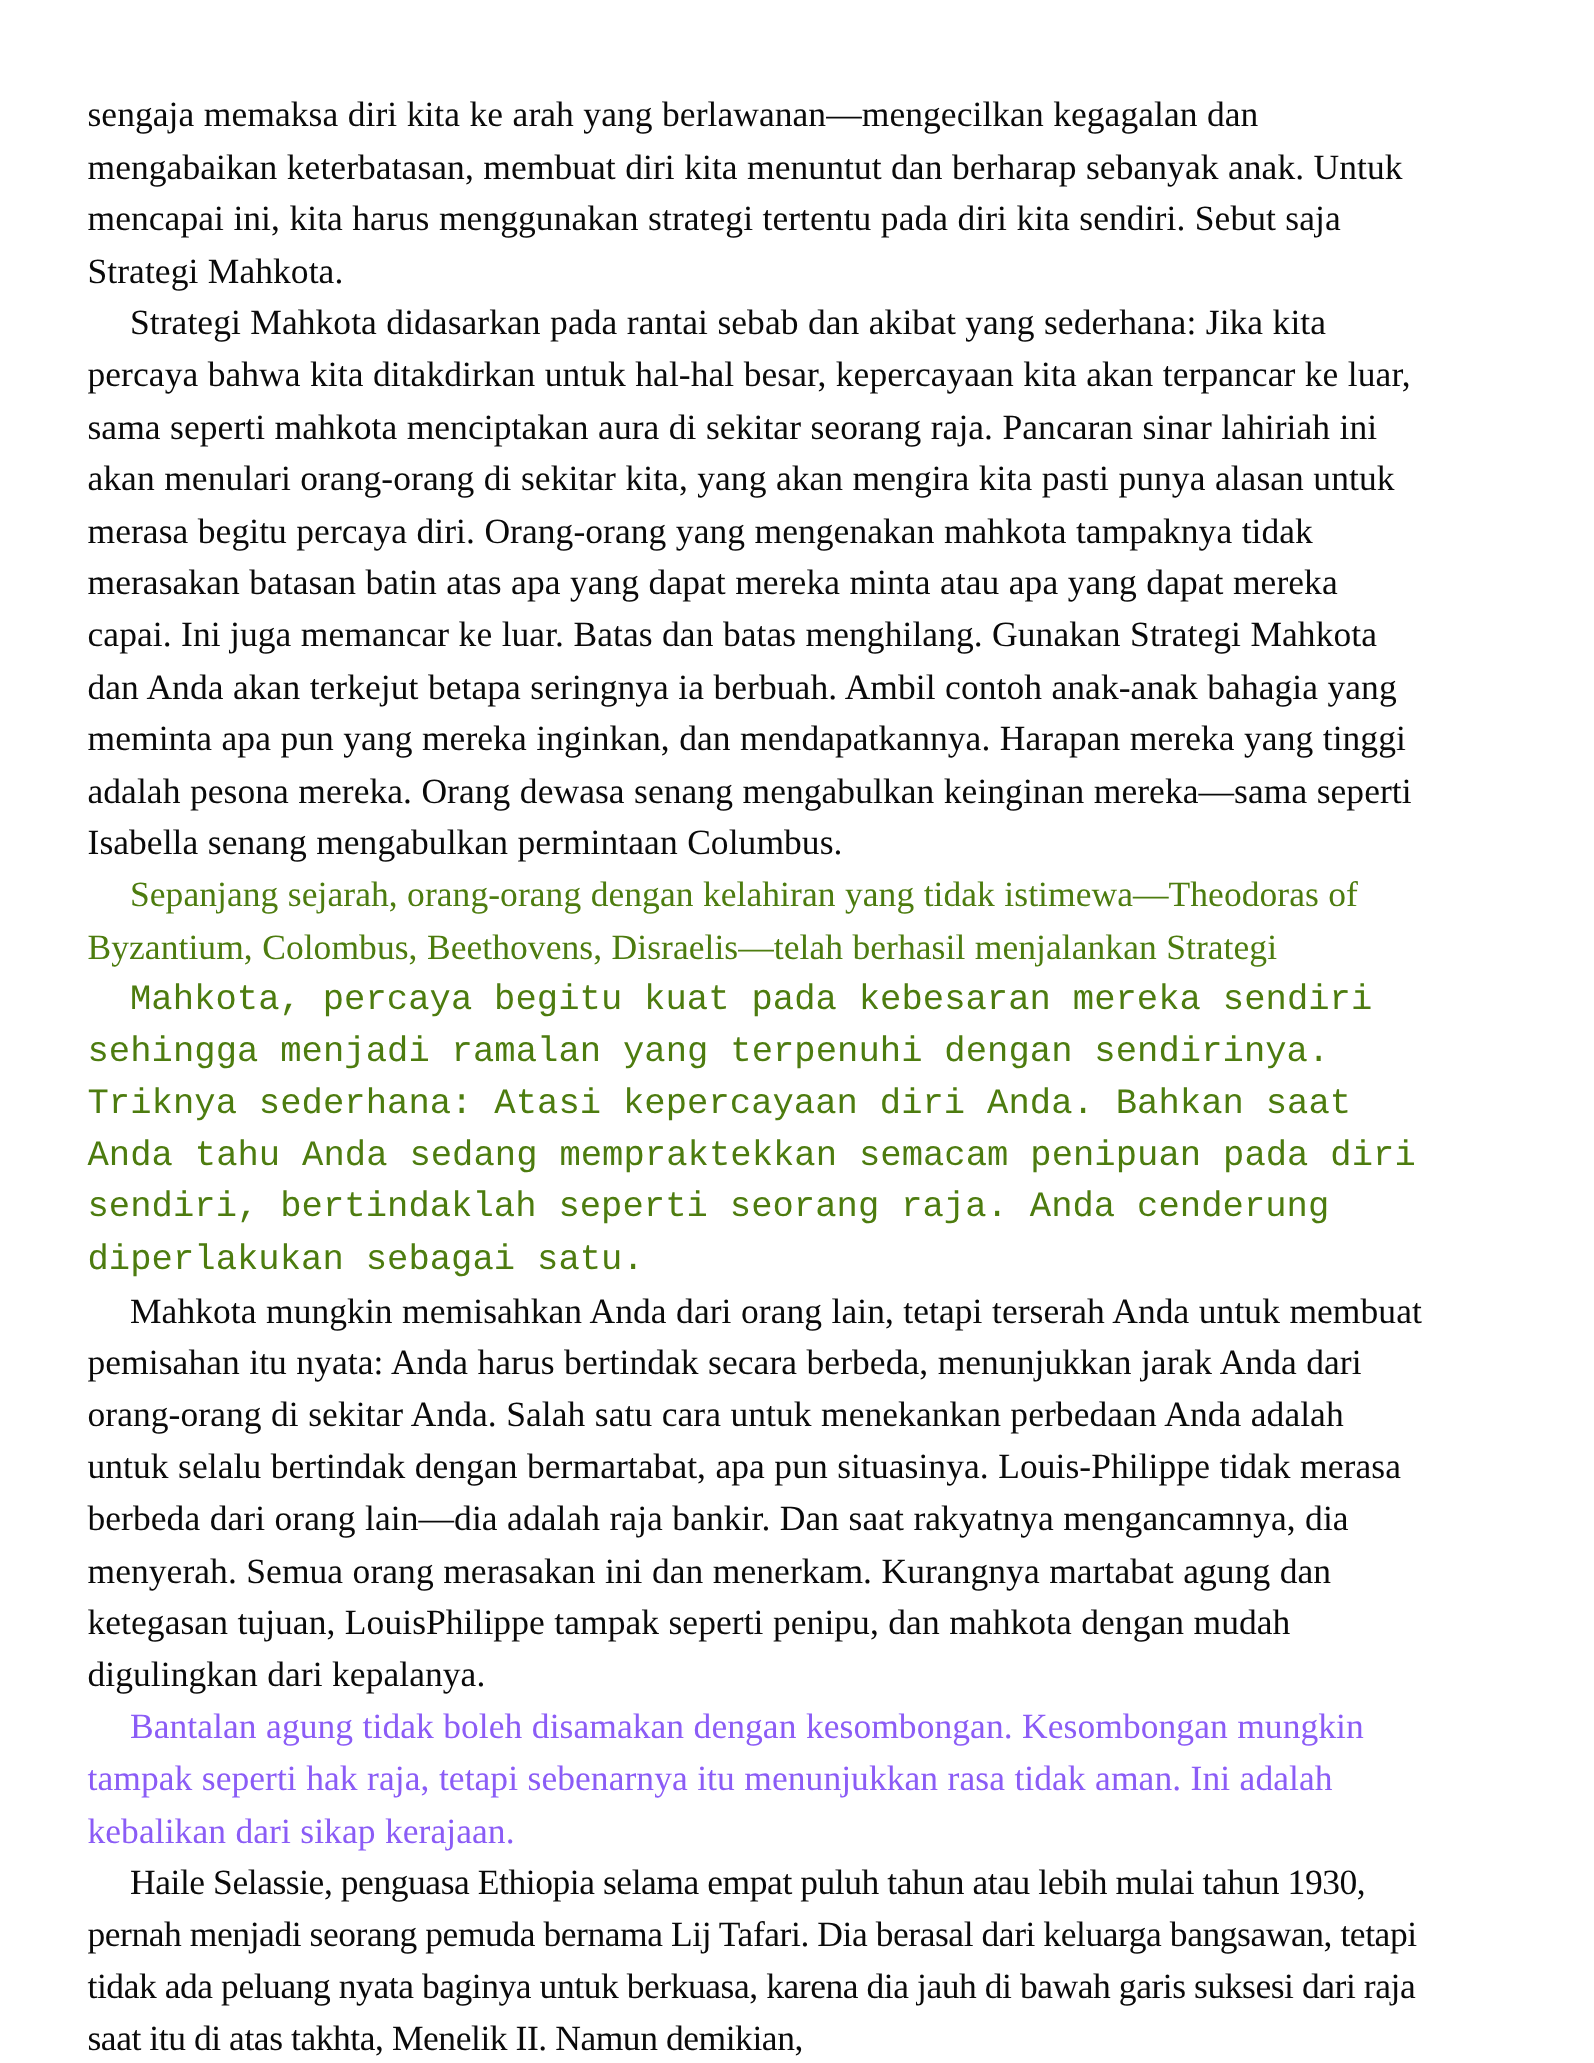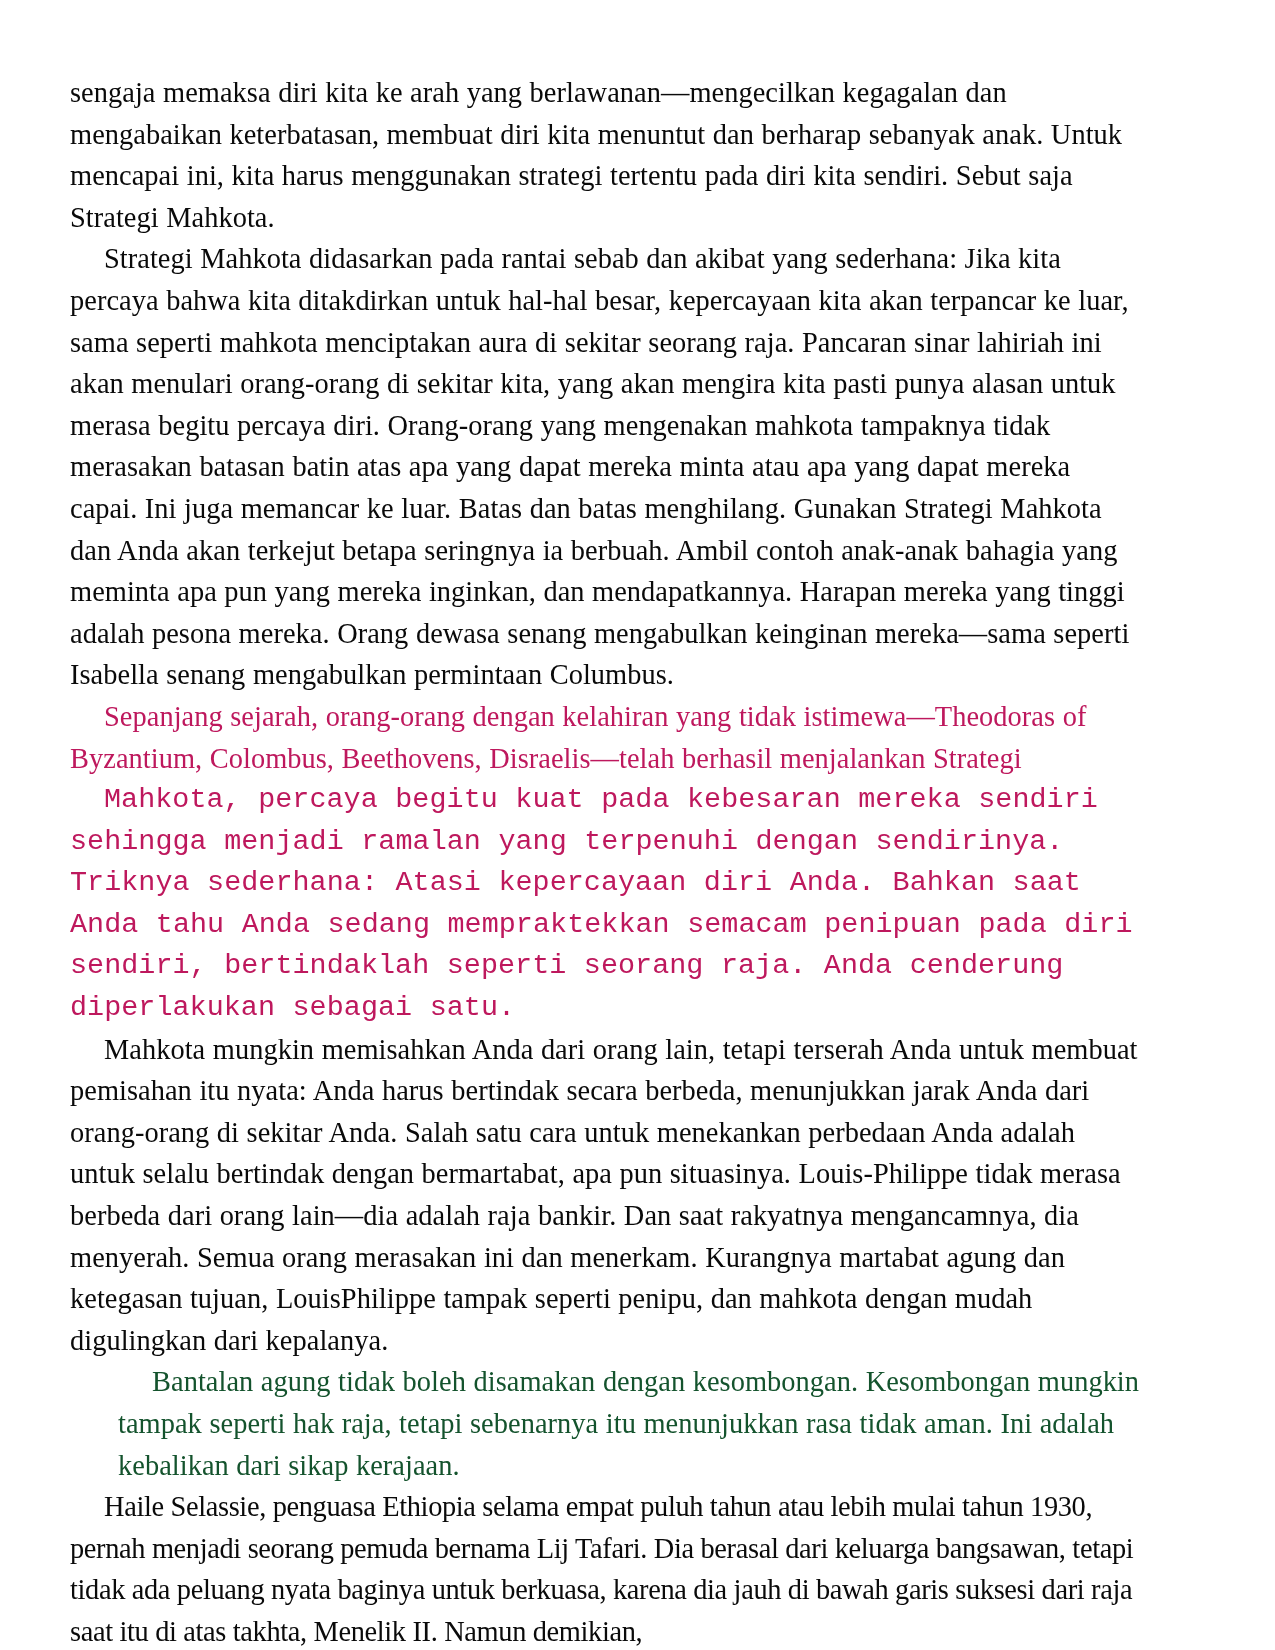--- a/index.html
+++ b/index.html
@@ -68,25 +68,25 @@
 </head>
 <body>
 
 <div class="page" style="background: rgb(255, 255, 255);">
   <div class="text-column">
 
     <p class="para cont" style="color: rgb(10, 10, 10);">sengaja memaksa diri kita ke arah yang berlawanan—mengecilkan kegagalan dan mengabaikan keterbatasan, membuat diri kita menuntut dan berharap sebanyak anak. Untuk mencapai ini, kita harus menggunakan strategi tertentu pada diri kita sendiri. Sebut saja Strategi Mahkota.</p>
 
     <p class="para indent" style="color: rgb(10, 10, 10);">Strategi Mahkota didasarkan pada rantai sebab dan akibat yang sederhana: Jika kita percaya bahwa kita ditakdirkan untuk hal-hal besar, kepercayaan kita akan terpancar ke luar, sama seperti mahkota menciptakan aura di sekitar seorang raja. Pancaran sinar lahiriah ini akan menulari orang-orang di sekitar kita, yang akan mengira kita pasti punya alasan untuk merasa begitu percaya diri. Orang-orang yang mengenakan mahkota tampaknya tidak merasakan batasan batin atas apa yang dapat mereka minta atau apa yang dapat mereka capai. Ini juga memancar ke luar. Batas dan batas menghilang. Gunakan Strategi Mahkota dan Anda akan terkejut betapa seringnya ia berbuah. Ambil contoh anak-anak bahagia yang meminta apa pun yang mereka inginkan, dan mendapatkannya. Harapan mereka yang tinggi adalah pesona mereka. Orang dewasa senang mengabulkan keinginan mereka—sama seperti Isabella senang mengabulkan permintaan Columbus.</p>
 
-    <p class="para indent" style="color: #be185d;">
+    <p class="para indent" style="color: #4d7c0f;">
       <span class="line">Sepanjang sejarah, orang-orang dengan kelahiran yang tidak istimewa—Theodoras of Byzantium, Colombus, Beethovens, Disraelis—telah berhasil menjalankan Strategi</span>
       <span class="line hardbreak">Mahkota, percaya begitu kuat pada kebesaran mereka sendiri sehingga menjadi ramalan yang terpenuhi dengan sendirinya. Triknya sederhana: Atasi kepercayaan diri Anda. Bahkan saat Anda tahu Anda sedang mempraktekkan semacam penipuan pada diri sendiri, bertindaklah seperti seorang raja. Anda cenderung diperlakukan sebagai satu.</span>
     </p>
 
     <p class="para indent" style="color: rgb(10, 10, 10);">Mahkota mungkin memisahkan Anda dari orang lain, tetapi terserah Anda untuk membuat pemisahan itu nyata: Anda harus bertindak secara berbeda, menunjukkan jarak Anda dari orang-orang di sekitar Anda. Salah satu cara untuk menekankan perbedaan Anda adalah untuk selalu bertindak dengan bermartabat, apa pun situasinya. Louis-Philippe tidak merasa berbeda dari orang lain—dia adalah raja bankir. Dan saat rakyatnya mengancamnya, dia menyerah. Semua orang merasakan ini dan menerkam. Kurangnya martabat agung dan ketegasan tujuan, LouisPhilippe tampak seperti penipu, dan mahkota dengan mudah digulingkan dari kepalanya.</p>
 
-    <p class="para indent" style="color: #14532d; margin-left: 48px;">Bantalan agung tidak boleh disamakan dengan kesombongan. Kesombongan mungkin tampak seperti hak raja, tetapi sebenarnya itu menunjukkan rasa tidak aman. Ini adalah kebalikan dari sikap kerajaan.</p>
+    <p class="para indent" style="color: #8b5cf6;">Bantalan agung tidak boleh disamakan dengan kesombongan. Kesombongan mungkin tampak seperti hak raja, tetapi sebenarnya itu menunjukkan rasa tidak aman. Ini adalah kebalikan dari sikap kerajaan.</p>
 
     <p class="para indent tight" style="color: rgb(10, 10, 10);">Haile Selassie, penguasa Ethiopia selama empat puluh tahun atau lebih mulai tahun 1930, pernah menjadi seorang pemuda bernama Lij Tafari. Dia berasal dari keluarga bangsawan, tetapi tidak ada peluang nyata baginya untuk berkuasa, karena dia jauh di bawah garis suksesi dari raja saat itu di atas takhta, Menelik II. Namun demikian,</p>
 
   </div>
 </div>
 
 </body></html>

